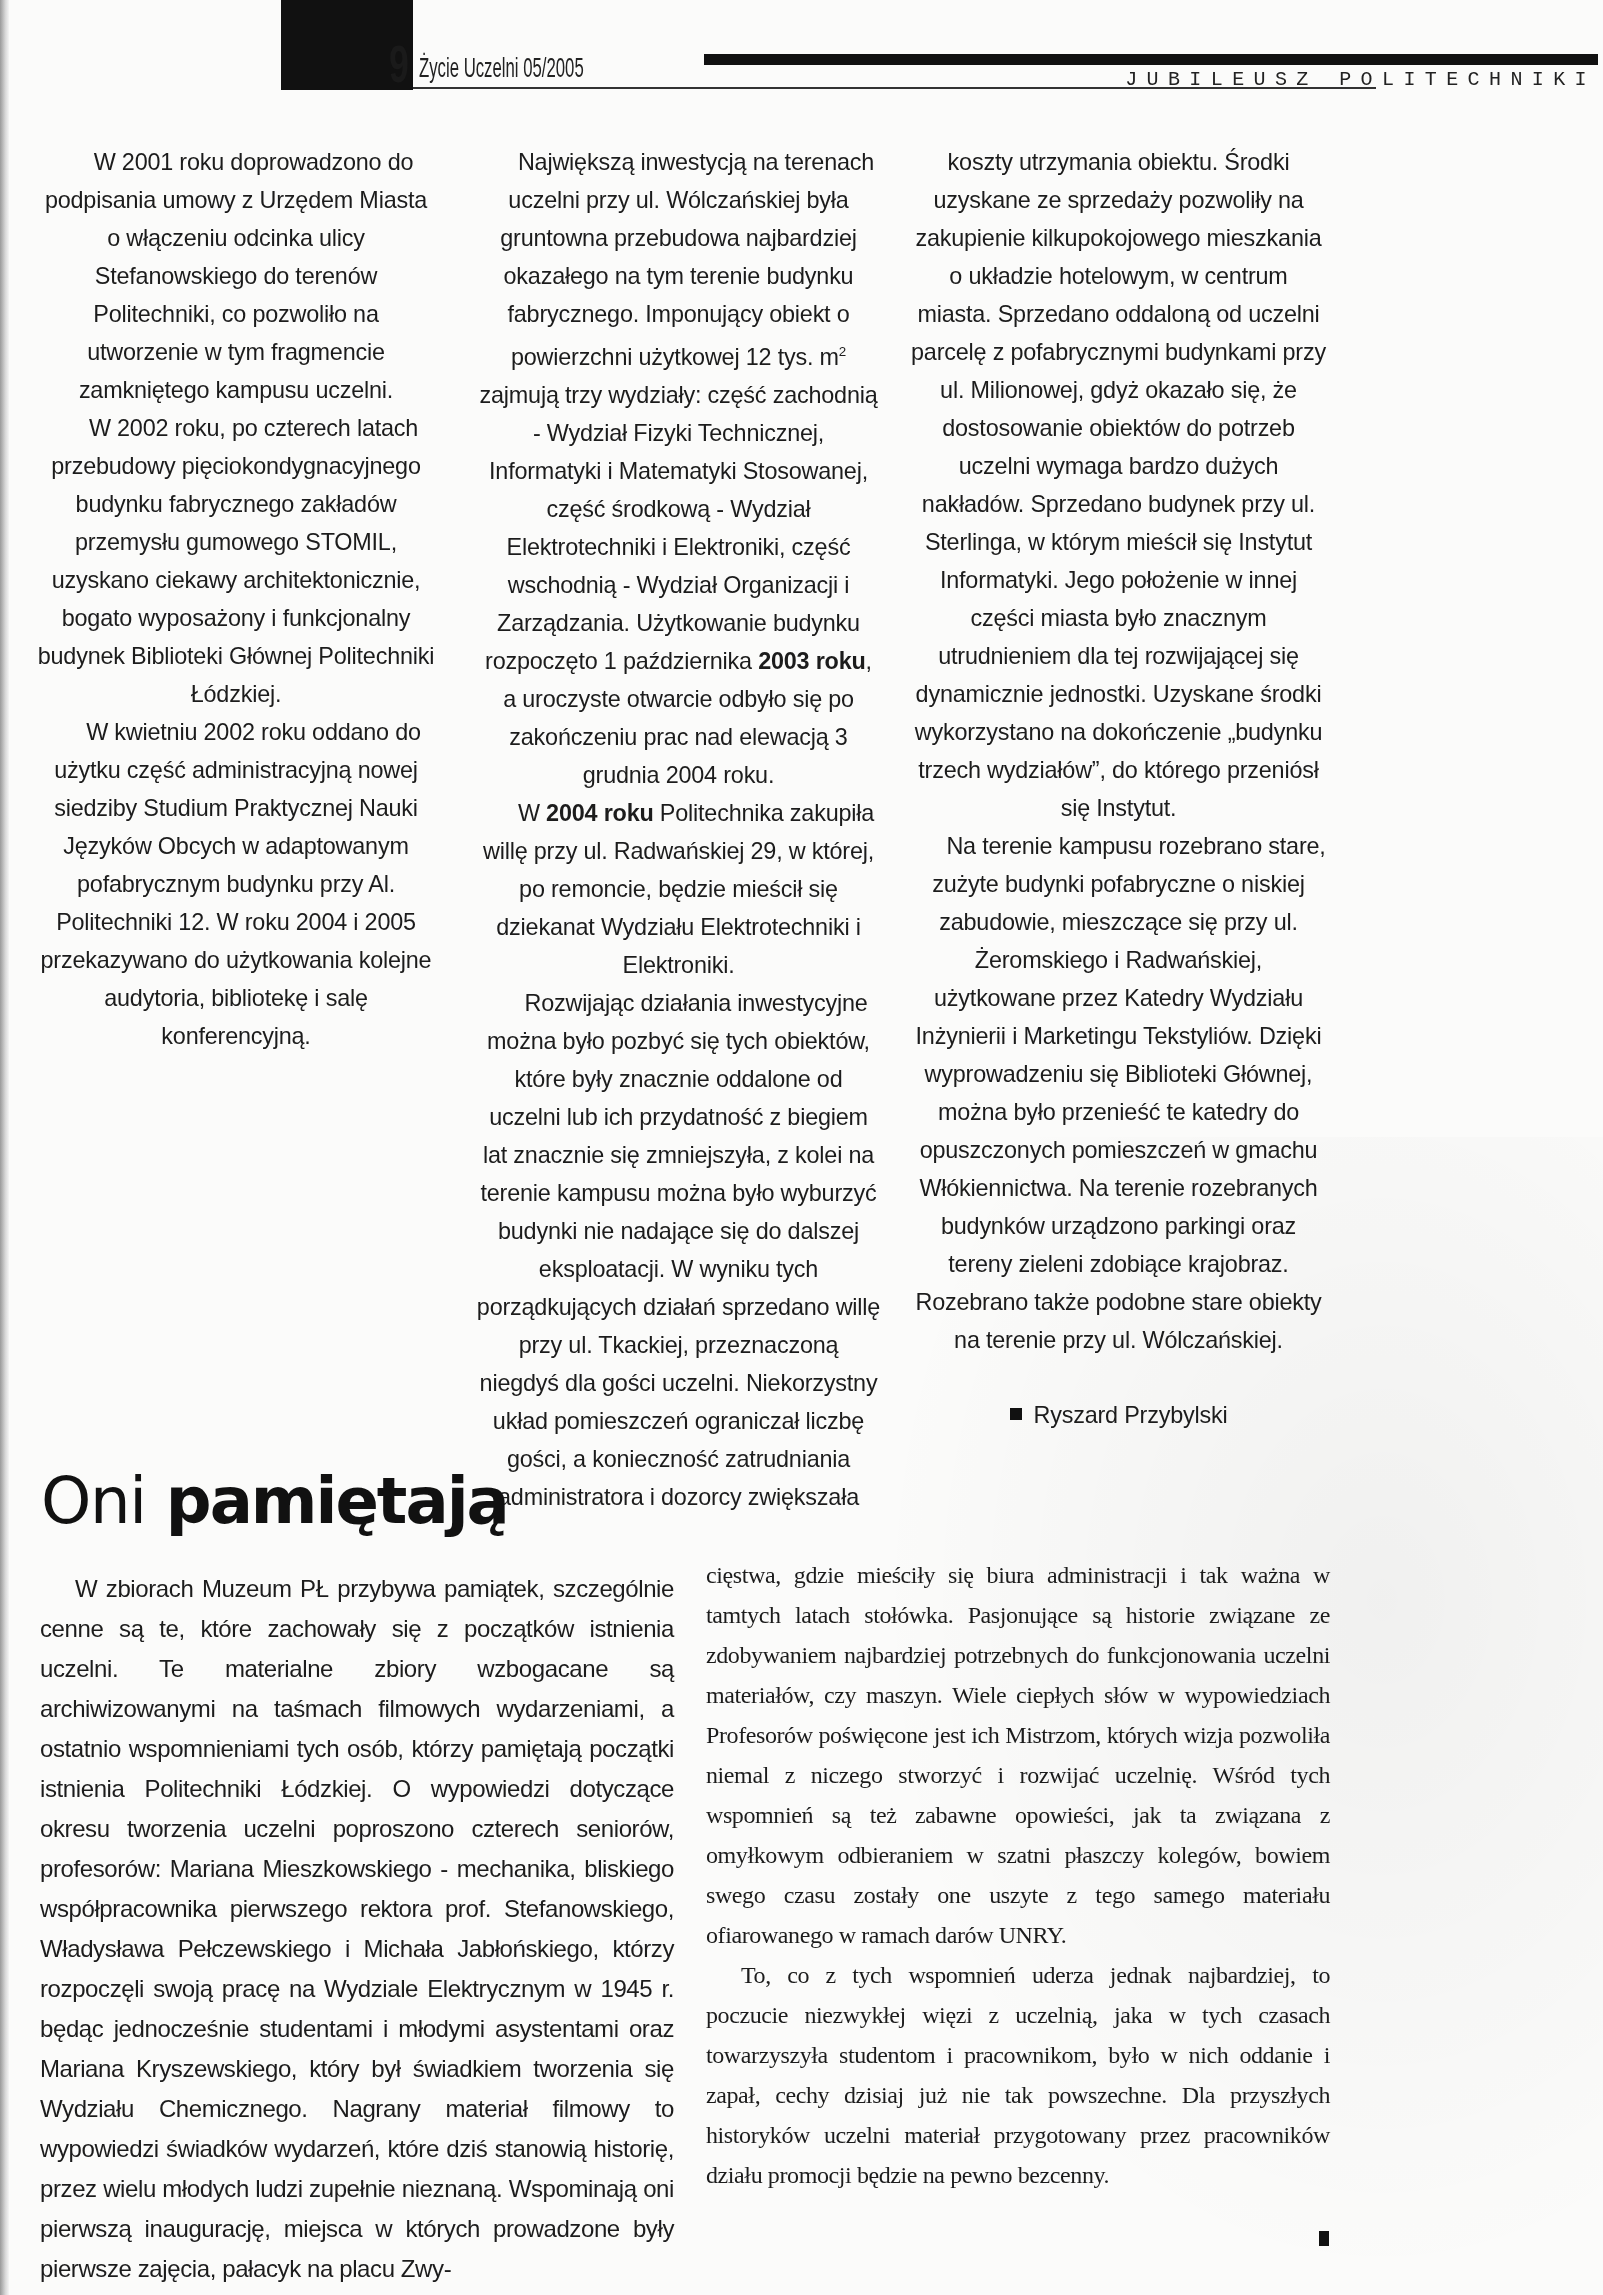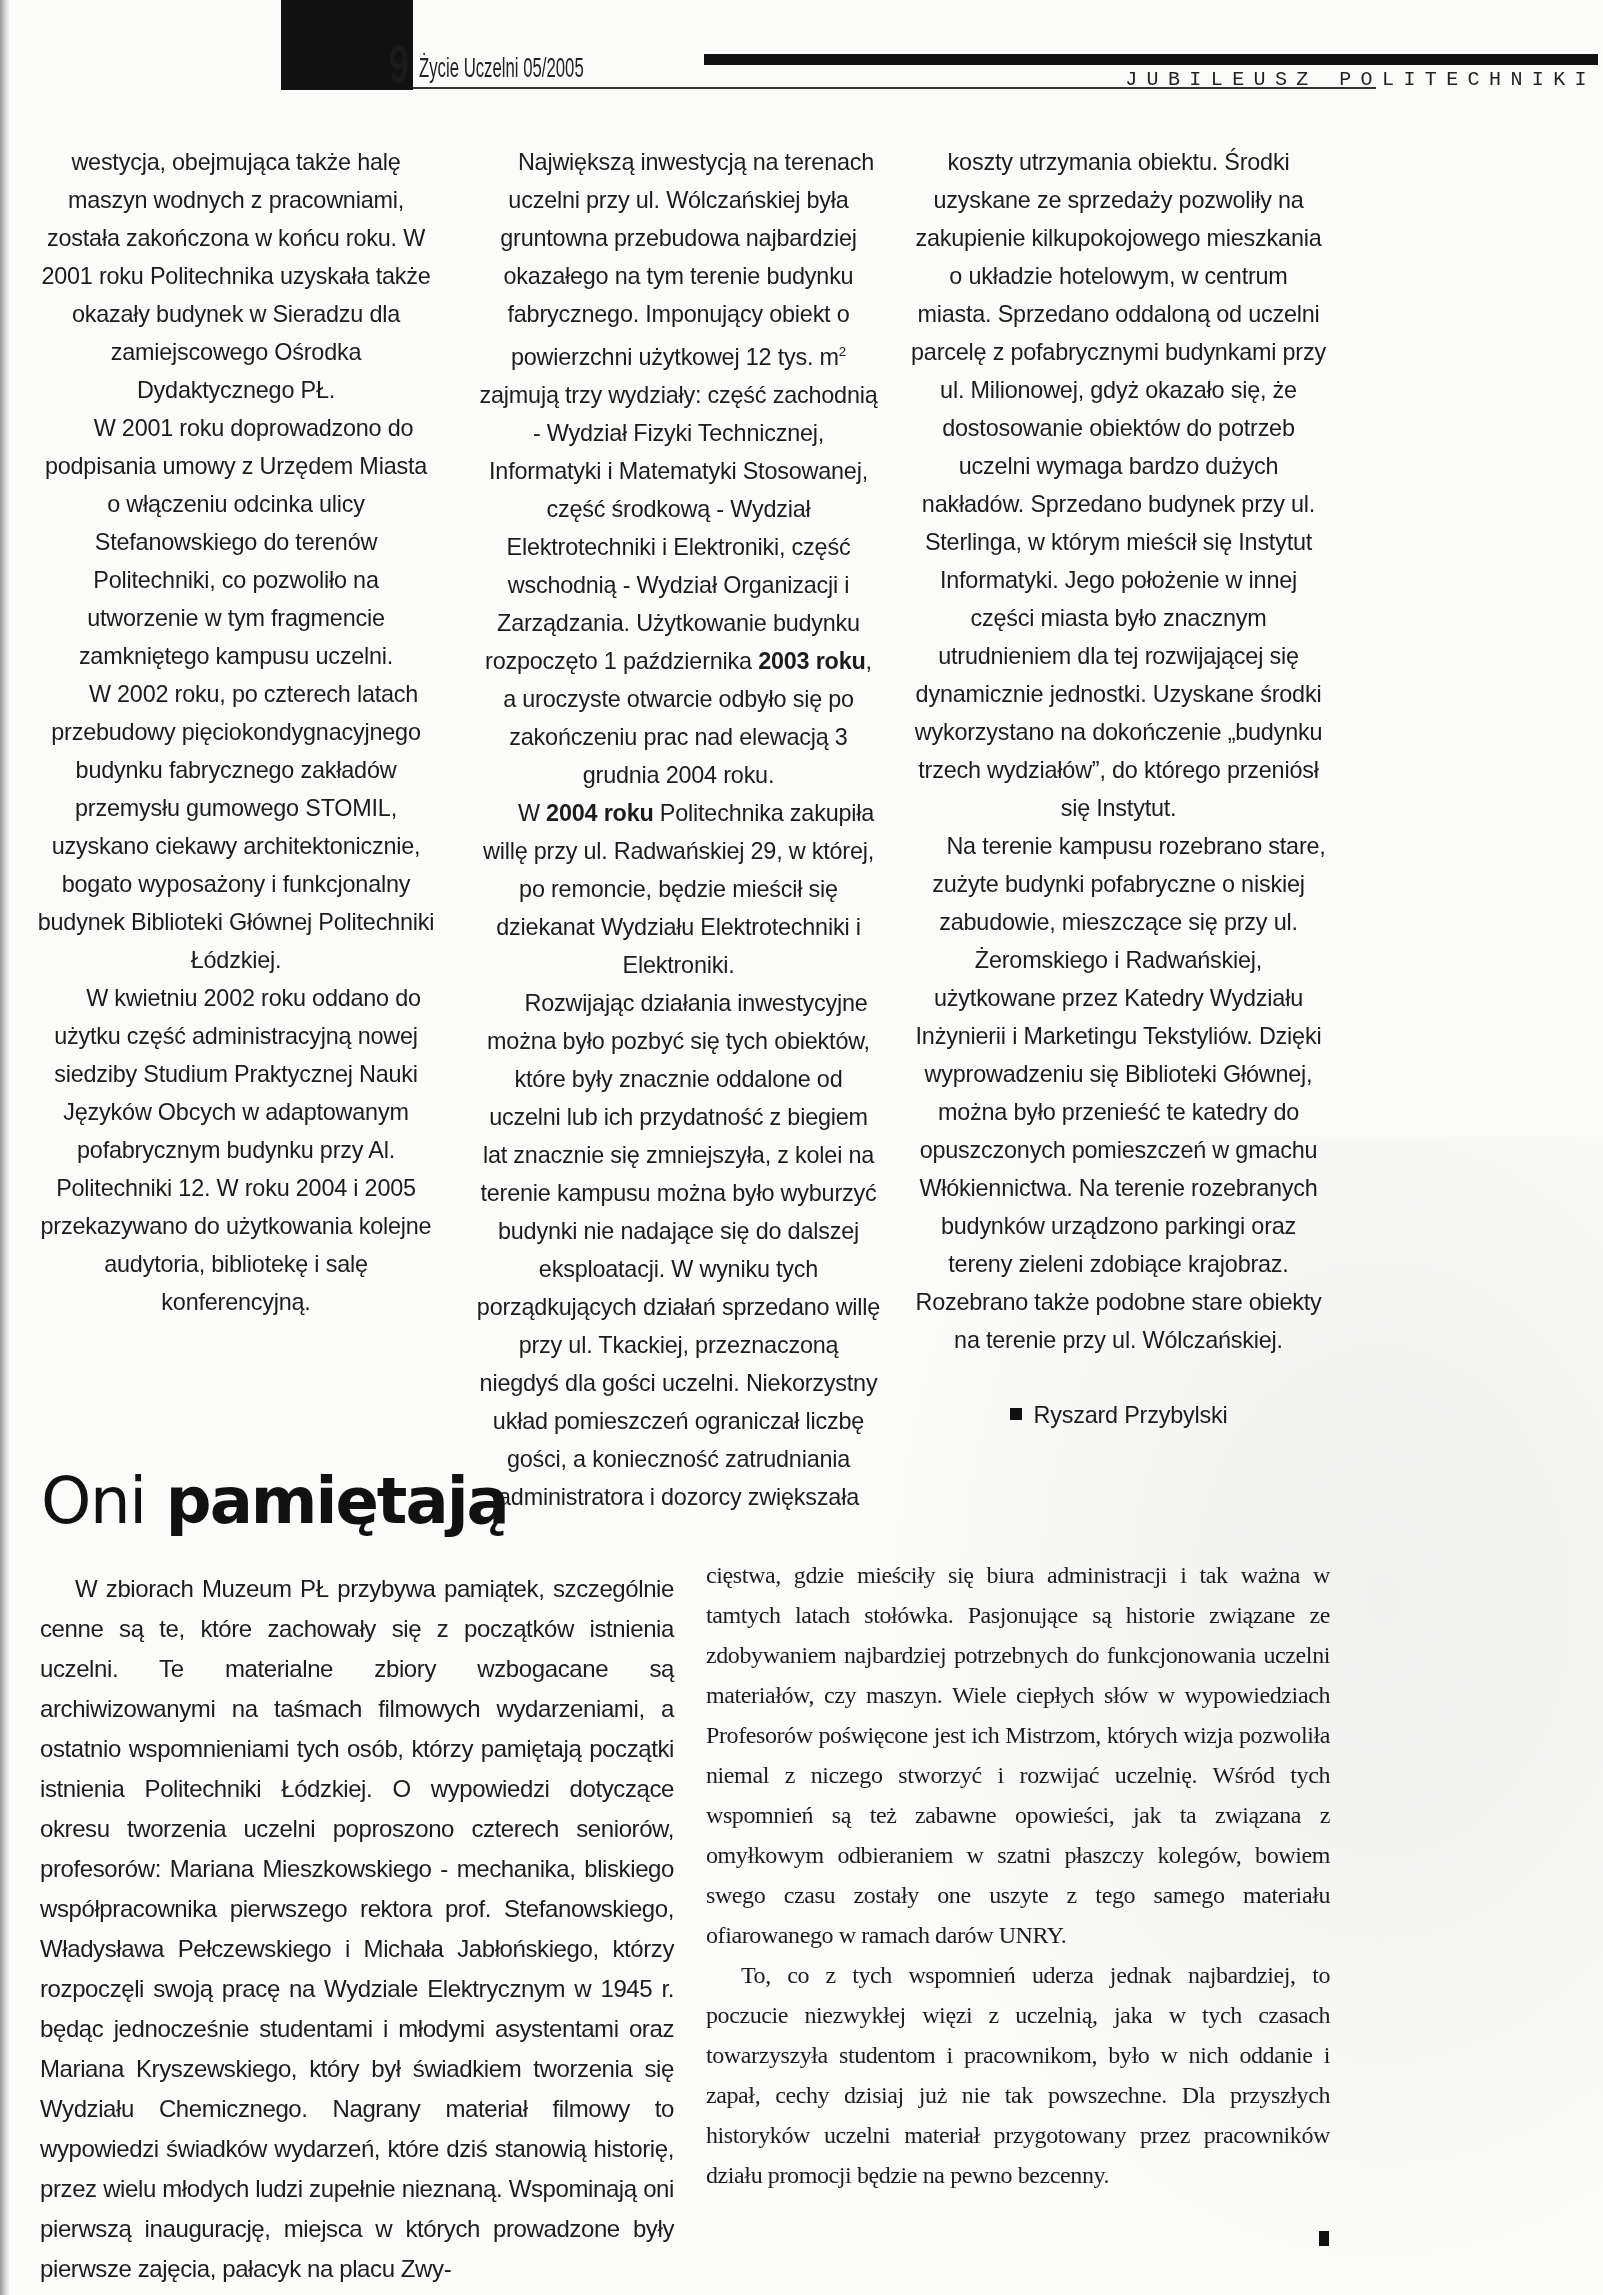--- a/index.html
+++ b/index.html
@@ -54,21 +54,20 @@
 <div class="shade-right"></div>
 
 <div class="hdr-block"></div>
 <div class="page-num">9</div>
 <div class="mag-title">Życie Uczelni 05/2005</div>
 <div class="hdr-line"></div>
 <div class="hdr-bar"></div>
 <div class="section-label">JUBILEUSZ POLITECHNIKI</div>
 
 <div class="col c1">
-  <p class="first">westycja, obejmująca także halę maszyn wodnych z pracowniami, została zakończona w końcu roku. W 2001 roku Politechnika uzyskała także okazały budynek w Sieradzu dla zamiejscowego Ośrodka Dydaktycznego PŁ.</p>
   <p>W 2001 roku doprowadzono do podpisania umowy z Urzędem Miasta o włączeniu odcinka ulicy Stefanowskiego do terenów Politechniki, co pozwoliło na utworzenie w tym fragmencie zamkniętego kampusu uczelni.</p>
   <p>W 2002 roku, po czterech latach przebudowy pięciokondygnacyjnego budynku fabrycznego zakładów przemysłu gumowego STOMIL, uzyskano ciekawy architektonicznie, bogato wyposażony i funkcjonalny budynek Biblioteki Głównej Politechniki Łódzkiej.</p>
   <p>W kwietniu 2002 roku oddano do użytku część administracyjną nowej siedziby Studium Praktycznej Nauki Języków Obcych w adaptowanym pofabrycznym budynku przy Al. Politechniki 12. W roku 2004 i 2005 przekazywano do użytkowania kolejne audytoria, bibliotekę i salę konferencyjną.</p>
 </div>
 
 <div class="col c2">
   <p><span>Największą inwestycją na terenach uczelni przy ul. Wólczańskiej była gruntowna przebudowa najbardziej okazałego na tym terenie budynku fabrycznego. Imponujący obiekt o powierzchni użytkowej 12 tys. m</span><sup style="font-size:13.4px;">2</sup><span> zajmują trzy wydziały: część zachodnią - Wydział Fizyki Technicznej, Informatyki i Matematyki Stosowanej, część środkową - Wydział Elektrotechniki i Elektroniki, część wschodnią - Wydział Organizacji i Zarządzania. Użytkowanie budynku rozpoczęto 1 października </span><b>2003 roku</b><span>, a uroczyste otwarcie odbyło się po zakończeniu prac nad elewacją 3 grudnia 2004 roku.</span></p>
   <p><span>W </span><b>2004 roku</b><span> Politechnika zakupiła willę przy ul. Radwańskiej 29, w której, po remoncie, będzie mieścił się dziekanat Wydziału Elektrotechniki i Elektroniki.</span></p>
   <p>Rozwijając działania inwestycyjne można było pozbyć się tych obiektów, które były znacznie oddalone od uczelni lub ich przydatność z biegiem lat znacznie się zmniejszyła, z kolei na terenie kampusu można było wyburzyć budynki nie nadające się do dalszej eksploatacji. W wyniku tych porządkujących działań sprzedano willę przy ul. Tkackiej, przeznaczoną niegdyś dla gości uczelni. Niekorzystny układ pomieszczeń ograniczał liczbę gości, a konieczność zatrudniania administratora i dozorcy zwiększała</p>
 </div>

